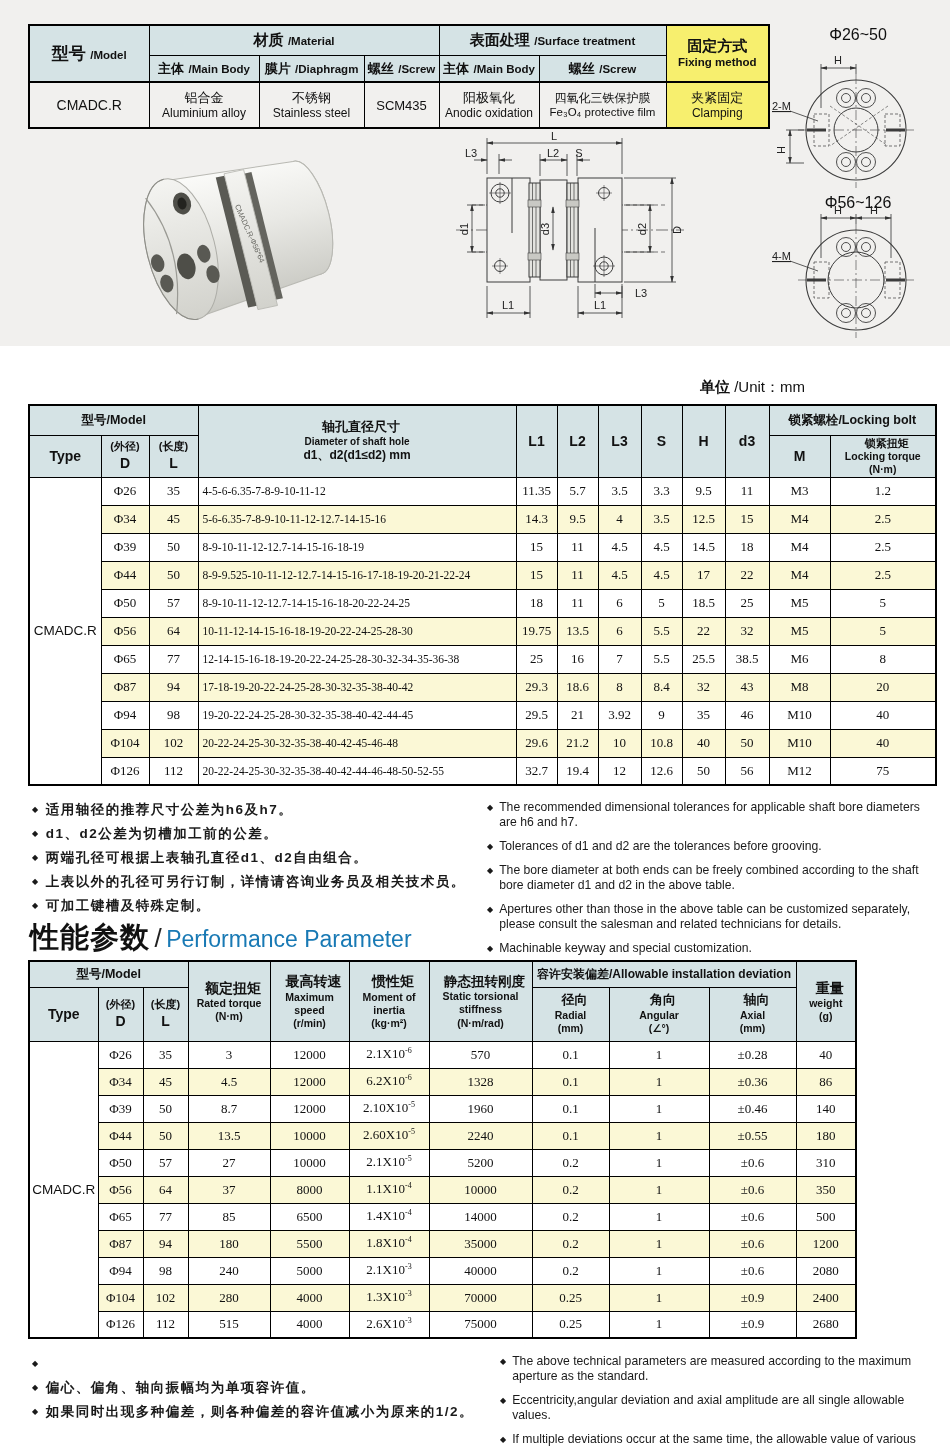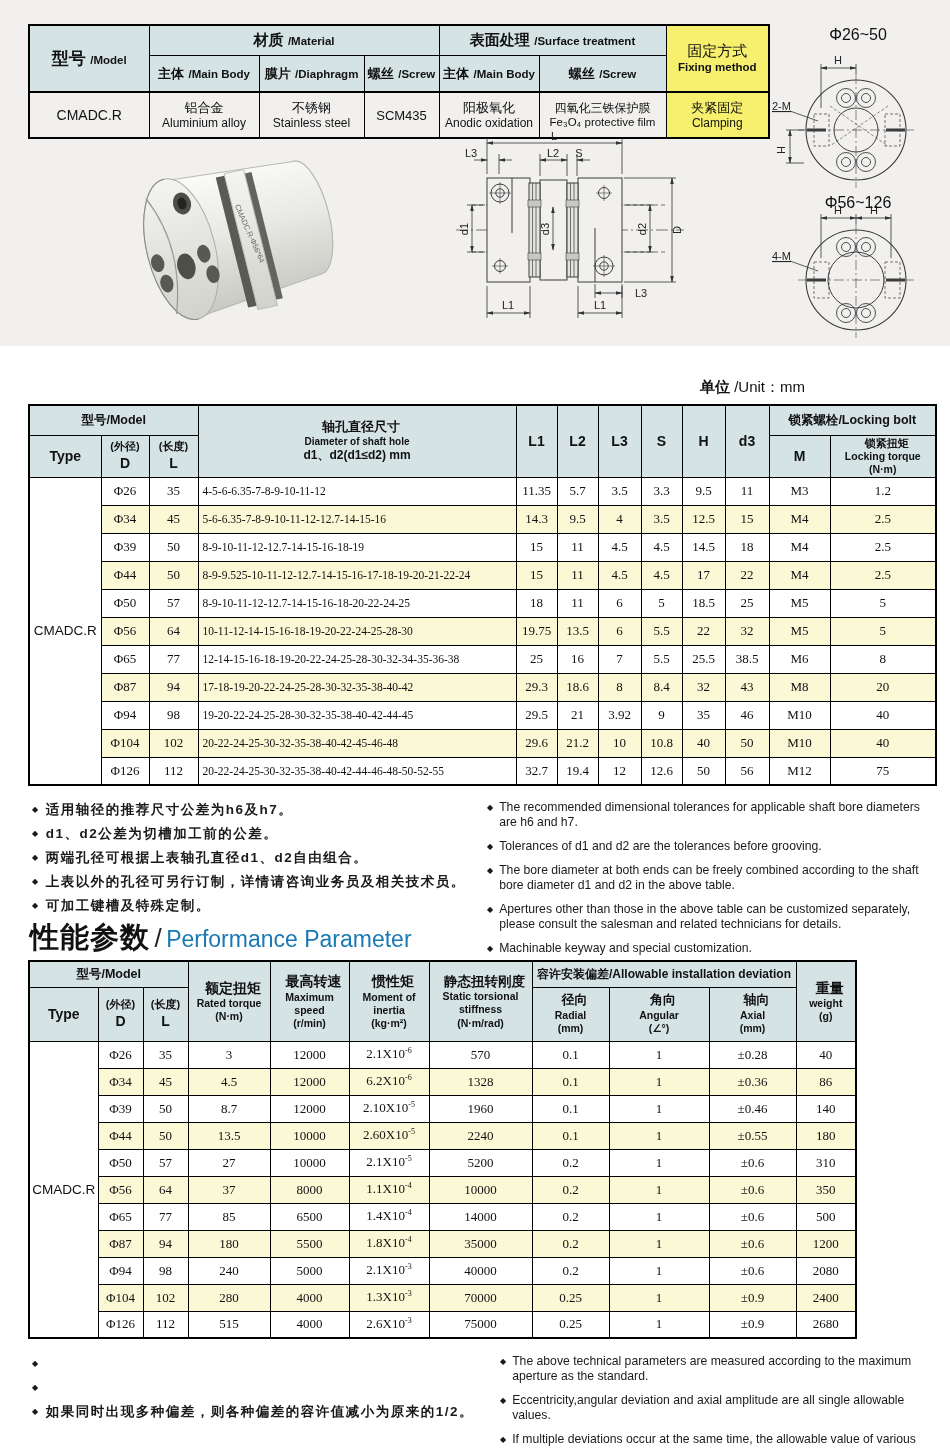--- a/index.html
+++ b/index.html
@@ -72,25 +72,25 @@
       </th>
       <th class="hd" colspan="3">
         <span class="zh-big" style="font-size:15px">材质</span>
         <span class="en-sm">/Material</span>
       </th>
       <th class="hd" colspan="2">
         <span class="zh-big" style="font-size:15px">表面处理</span>
         <span class="en-sm">/Surface treatment</span>
       </th>
       <th class="yellow" rowspan="2">
-        <span class="cell-zh" style="font-size:15px;font-weight:normal;">固定方式</span>
+        <span class="cell-zh" style="font-size:15px;font-weight:bold;">固定方式</span>
         <span class="cell-en" style="font-size:11.5px;">Fixing method</span>
       </th>
     </tr>
-    <tr style="height:37px;">
+    <tr style="height:27px;">
       <th class="hd"><span class="zh-md">主体</span> <span class="en-sm">/Main Body</span></th>
       <th class="hd"><span class="zh-md">膜片</span> <span class="en-sm">/Diaphragm</span></th>
       <th class="hd"><span class="zh-md">螺丝</span> <span class="en-sm">/Screw</span></th>
       <th class="hd"><span class="zh-md">主体</span> <span class="en-sm">/Main Body</span></th>
       <th class="hd"><span class="zh-md">螺丝</span> <span class="en-sm">/Screw</span></th>
     </tr>
     <tr style="height:46px;border-top:2px solid #000;">
       <td style="font-size:14px;">CMADC.R</td>
       <td>
             <span class="cell-zh">铝合金</span>
@@ -752,20 +752,21 @@
         </tr>
       </tbody>
   </table>
 
   <div class="abs notes-zh" style="left:32px;top:1352px;width:460px;">
       <div class="note">
         <span class="b">◆</span>
       </div>
       <div class="note">
         <span class="b">◆</span>
+        <span>偏心、偏角、轴向振幅均为单项容许值。</span>
       </div>
       <div class="note">
         <span class="b">◆</span>
         <span>如果同时出现多种偏差，则各种偏差的容许值减小为原来的1/2。</span>
       </div>
     </div>
   <div class="abs notes-en" style="left:500px;top:1354px;width:440px;">
       <div class="note">
         <span class="b">◆</span>
         <span>The above technical parameters are measured according to the maximum aperture as the standard.</span>

